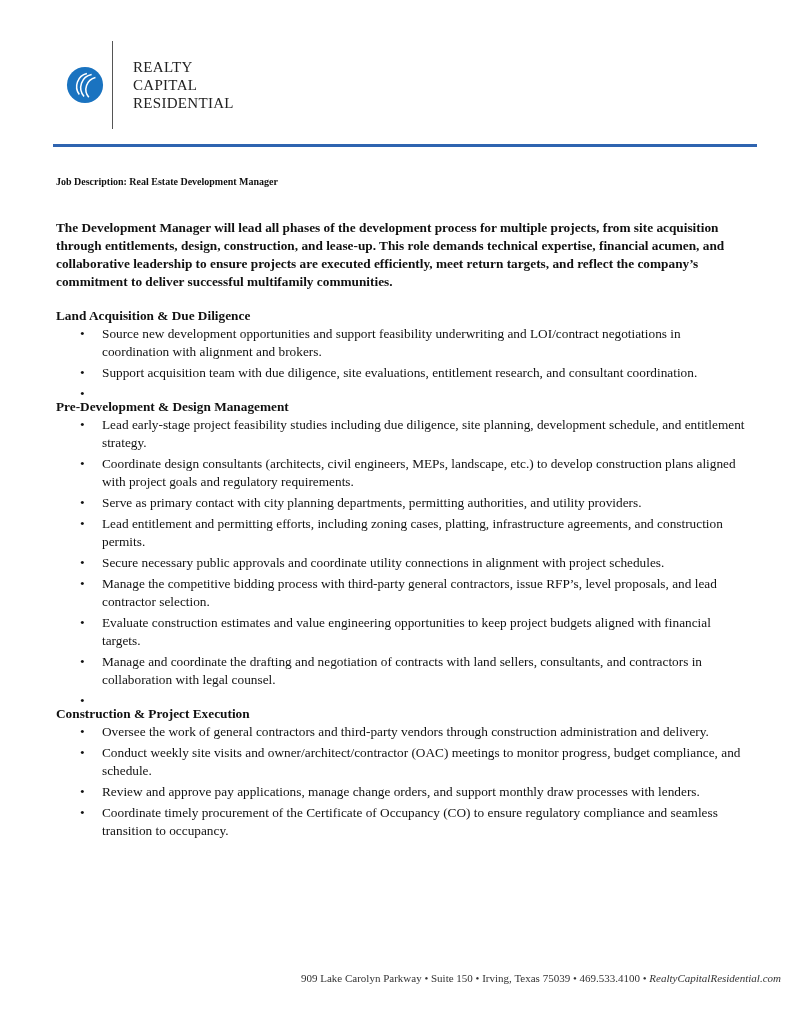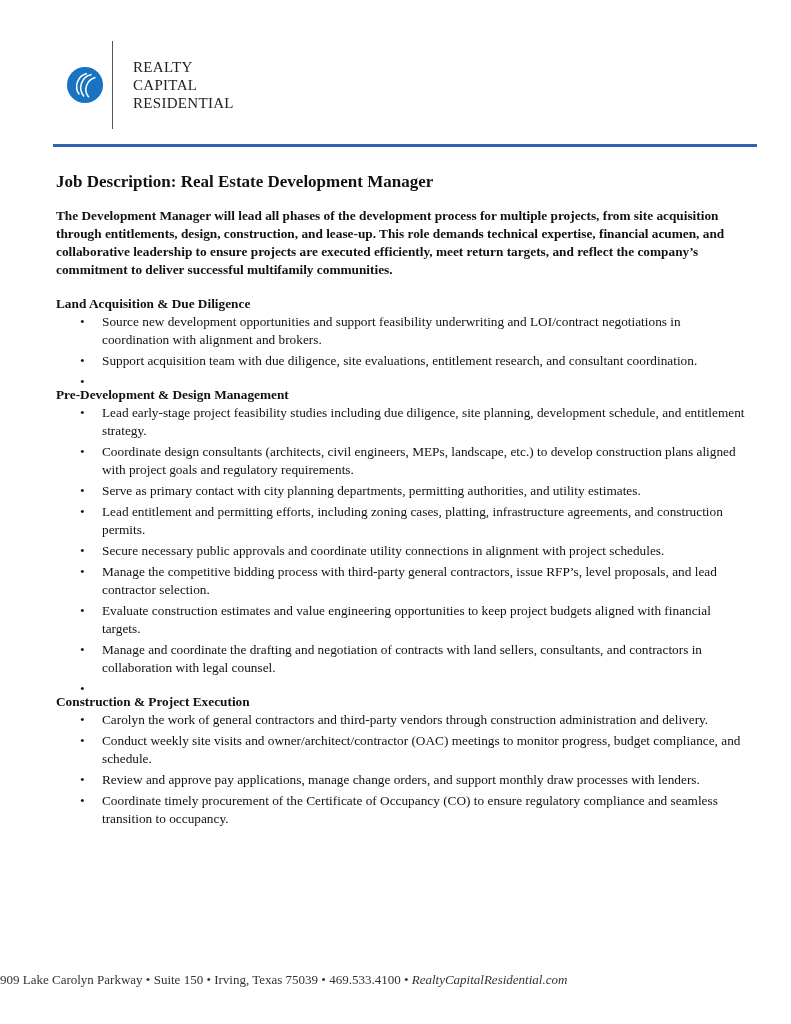--- a/index.html
+++ b/index.html
@@ -59,22 +59,22 @@
     .content {
       position: absolute;
       left: 56px;
       top: 173px;
       width: 690px;
       font-size: 13.3px;
       line-height: 18px;
     }
     .doc-title {
       font-weight: bold;
-      margin: 0 0 16px 0;
-      font-size: 17px;
+      margin: 0 0 28px 0;
+      font-size: 10px;
     }
     .section-heading {
       font-weight: bold;
       margin: 0;
       font-size: 13.3px;
     }
     .para {
       margin: 4px 0 16px 0;
       font-weight: bold;
     }
@@ -91,22 +91,22 @@
     ul.bullets li .dot {
       position: absolute;
       left: 24px;
       top: 0;
     }
     .footer {
       position: absolute;
       left: 0;
       width: 781px;
       top: 972px;
-      text-align: left;
-      font-size: 13px;
+      text-align: right;
+      font-size: 11px;
       color: #333333;
       font-family: "Liberation Serif", "DejaVu Serif", serif;
     }
     .footer .web {
       font-style: italic;
     }
   </style>
 </head>
 <body>
 
@@ -141,34 +141,34 @@
       <li><span class="dot">•</span><span>Support acquisition team with due diligence, site evaluations, entitlement research, and consultant coordination.</span></li>
       <li><span class="dot">•</span></li>
     </ul>
   </div>
 
   <div>
     <p class="section-heading">Pre-Development &amp; Design Management</p>
     <ul class="bullets">
       <li><span class="dot">•</span><span>Lead early-stage project feasibility studies including due diligence, site planning, development schedule, and entitlement strategy.</span></li>
       <li><span class="dot">•</span><span>Coordinate design consultants (architects, civil engineers, MEPs, landscape, etc.) to develop construction plans aligned with project goals and regulatory requirements.</span></li>
-      <li><span class="dot">•</span><span>Serve as primary contact with city planning departments, permitting authorities, and utility estimates.</span></li>
+      <li><span class="dot">•</span><span>Serve as primary contact with city planning departments, permitting authorities, and utility providers.</span></li>
       <li><span class="dot">•</span><span>Lead entitlement and permitting efforts, including zoning cases, platting, infrastructure agreements, and construction permits.</span></li>
       <li><span class="dot">•</span><span>Secure necessary public approvals and coordinate utility connections in alignment with project schedules.</span></li>
       <li><span class="dot">•</span><span>Manage the competitive bidding process with third-party general contractors, issue RFP’s, level proposals, and lead contractor selection.</span></li>
       <li><span class="dot">•</span><span>Evaluate construction estimates and value engineering opportunities to keep project budgets aligned with financial targets.</span></li>
       <li><span class="dot">•</span><span>Manage and coordinate the drafting and negotiation of contracts with land sellers, consultants, and contractors in collaboration with legal counsel.</span></li>
       <li><span class="dot">•</span></li>
     </ul>
   </div>
 
   <div>
     <p class="section-heading">Construction &amp; Project Execution</p>
     <ul class="bullets">
-      <li><span class="dot">•</span><span>Carolyn the work of general contractors and third-party vendors through construction administration and delivery.</span></li>
+      <li><span class="dot">•</span><span>Oversee the work of general contractors and third-party vendors through construction administration and delivery.</span></li>
       <li><span class="dot">•</span><span>Conduct weekly site visits and owner/architect/contractor (OAC) meetings to monitor progress, budget compliance, and schedule.</span></li>
       <li><span class="dot">•</span><span>Review and approve pay applications, manage change orders, and support monthly draw processes with lenders.</span></li>
       <li><span class="dot">•</span><span>Coordinate timely procurement of the Certificate of Occupancy (CO) to ensure regulatory compliance and seamless transition to occupancy.</span></li>
     </ul>
   </div>
 </div>
 
 <div class="footer">
   <span>909 Lake Carolyn Parkway • Suite 150 • Irving, Texas 75039 • 469.533.4100 • </span><span class="web">RealtyCapitalResidential.com</span>
 </div>

